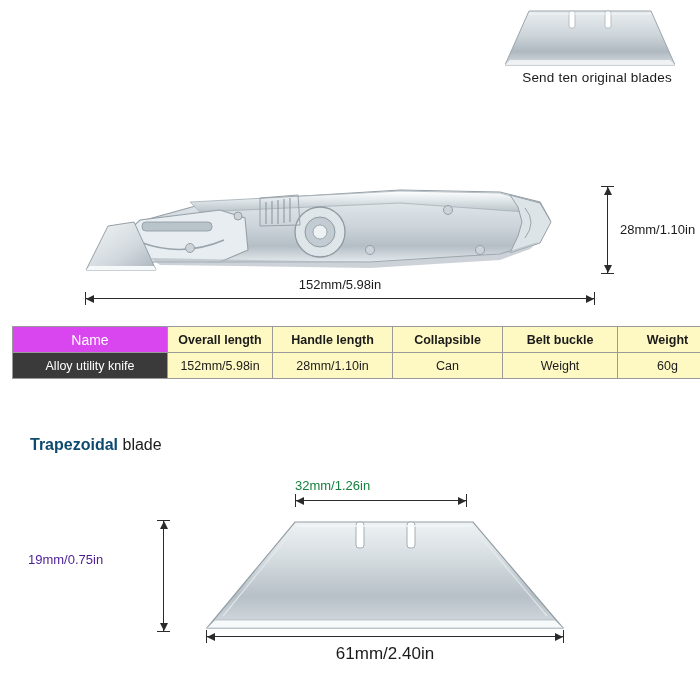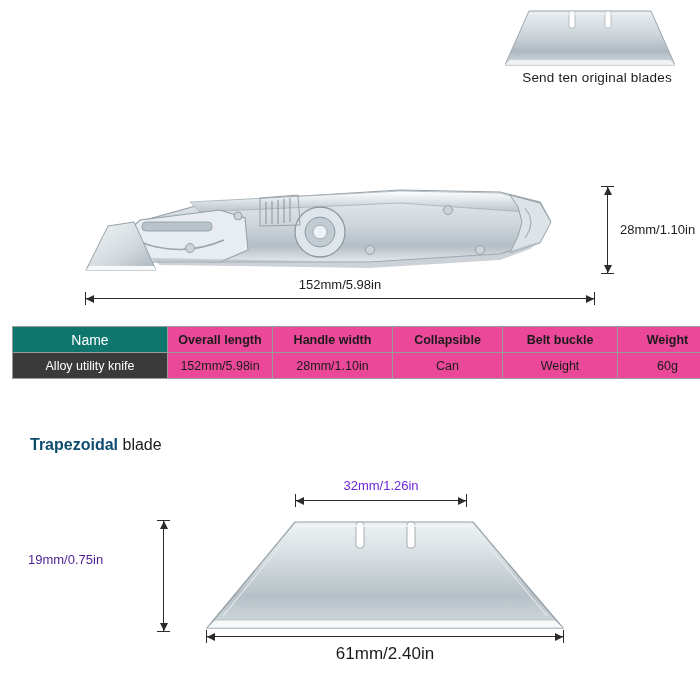--- a/index.html
+++ b/index.html
@@ -140,28 +140,28 @@
     border-collapse: collapse;
     table-layout: fixed;
   }
   .spec-table td {
     border: 1px solid #9a9a9a;
     font-size: 12.5px;
     text-align: center;
     color: #1b1b1b;
     height: 25px;
     padding: 0 2px;
-    background: #ec4899;
+    background: #fef9c3;
   }
   .spec-table tr.head td {
     font-weight: bold;
     height: 25px;
   }
   .spec-table tr.head td.name-cell {
-    background: #0f766e;
+    background: #d946ef;
     color: #ffffff;
     font-weight: normal;
     font-size: 14px;
   }
   .spec-table tr.body td.name-cell {
     background: #3a3a3a;
     color: #ffffff;
     font-size: 12.5px;
     text-align: center;
   }
@@ -205,21 +205,21 @@
     left: 0; top: 6px; width: 100%; height: 1px; background: #2b2b2b;
   }
   .dim-top .cap-l, .dim-top .cap-r {
     position: absolute; top: 0; width: 1px; height: 13px; background: #2b2b2b;
   }
   .dim-top .cap-l { left: 0; }
   .dim-top .cap-r { right: 0; }
   .dim-top-label {
     position: absolute;
     left: 0; top: -16px; width: 100%;
-    text-align: center; font-size: 13px; color: #6d28d9;
+    text-align: left; font-size: 13px; color: #15803d;
   }
 
   .dim-bottom {
     position: absolute;
     left: 206px;
     top: 630px;
     width: 358px;
     height: 14px;
   }
   .dim-bottom .line {
@@ -361,21 +361,21 @@
     <div class="arrow-t"></div>
     <div class="arrow-b"></div>
   </div>
   <div class="dim-v-label">28mm/1.10in</div>
 
   <table class="spec-table">
     <tbody>
         <tr class="head">
       <td class="name-cell col-name">Name</td>
       <td class="col-len">Overall length</td>
-      <td class="col-wid">Handle width</td>
+      <td class="col-wid">Handle length</td>
       <td class="col-col">Collapsible</td>
       <td class="col-belt">Belt buckle</td>
       <td class="col-wt">Weight</td>
     </tr>
     <tr class="body">
       <td class="name-cell col-name">Alloy utility knife</td>
       <td class="col-len">152mm/5.98in</td>
       <td class="col-wid">28mm/1.10in</td>
       <td class="col-col">Can</td>
       <td class="col-belt">Weight</td>

